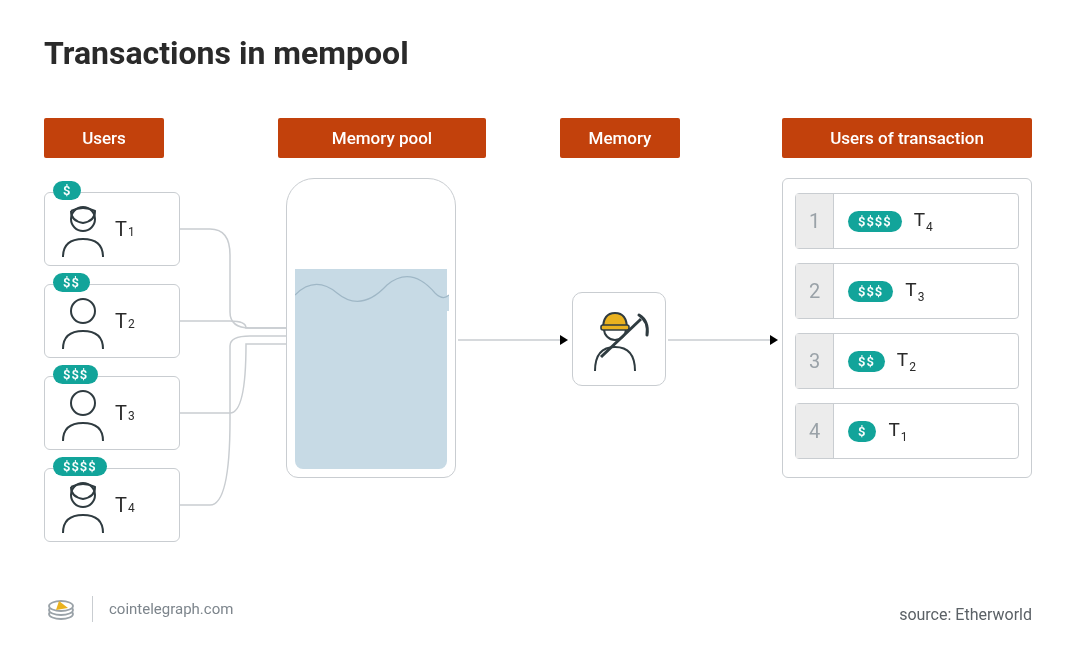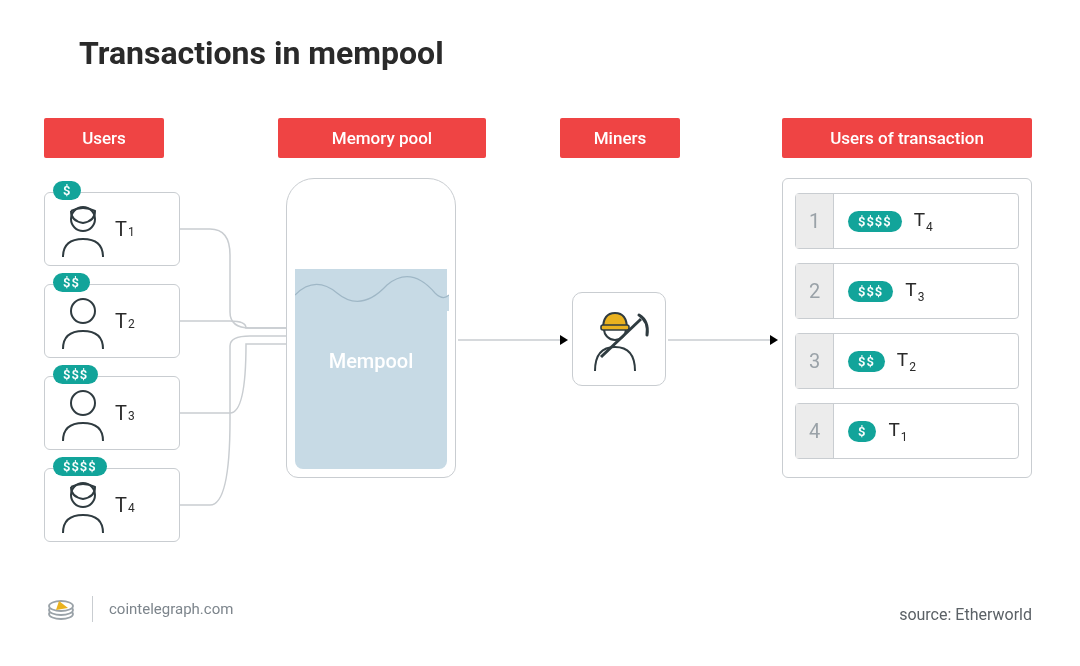--- a/index.html
+++ b/index.html
@@ -9,25 +9,24 @@
     width: 1080px;
     height: 666px;
     position: relative;
     color: #2a2a2a;
   }
   .title {
     position: absolute;
     left: 44px; top: 34px;
     font-size: 32px;
     font-weight: 700;
-    margin-left: 35px;
   }
   .col-label {
     position: absolute;
-    background: #ef4444;
+    background: #c2410c;
     color: #fff;
     padding: 10px 22px;
     border-radius: 2px;
     font-size: 17px;
     font-weight: 500;
     text-align: center;
   }
   
   .user-card {
     position: absolute;
@@ -153,21 +152,21 @@
   }
   svg.connectors path, svg.connectors line { stroke: #c9cdd1; stroke-width: 1.5; fill: none; }
 </style>
 </head>
 <body>
 
 <div class="title">Transactions in mempool</div>
 
 <div class="col-label" style="left:44px; top:118px; width:120px;">Users</div>
 <div class="col-label" style="left:278px; top:118px; width:208px;text-align:center;">Memory pool</div>
-<div class="col-label" style="left:560px; top:118px; width:120px;">Miners</div>
+<div class="col-label" style="left:560px; top:118px; width:120px;">Memory</div>
 <div class="col-label" style="left:782px; top:118px; width:250px;">Users of transaction</div>
 
 <svg class="connectors">
 
   <path d="M180 229 H210 Q230 229 230 255 V312 Q230 328 250 328 H286"></path>
   <path d="M180 321 H230 Q246 321 246 328 H286"></path>
   <path d="M180 413 H230 Q246 413 246 344 H286"></path>
   <path d="M180 505 H210 Q230 505 230 420 V346 Q230 336 250 336 H286"></path>
 
   <path d="M458 340 H566"></path>
@@ -214,21 +213,20 @@
   </svg>
   <span class="tx-label"><span>T</span><sub>4</sub></span>
 </div>
 
 <div class="mempool">
   <div class="water"></div>
   <svg class="wave" viewBox="0 0 154 40" preserveAspectRatio="none">
     <path d="M0 24 Q20 4 42 22 Q66 42 92 14 Q116 -6 140 22 Q148 30 154 24 V40 H0 Z" fill="#c7dae5"></path>
     <path d="M0 24 Q20 4 42 22 Q66 42 92 14 Q116 -6 140 22 Q148 30 154 24" fill="none" stroke="#9fb7c6" stroke-width="1.2"></path>
   </svg>
-  <div class="label-inside">Mempool</div>
 </div>
 
 <div class="miner-box">
   <svg width="76" height="76" viewBox="0 0 76 76">
     <circle cx="34" cy="28" r="11" fill="none" stroke="#2f3b40" stroke-width="2"></circle>
     <path d="M22 28 Q22 12 34 12 Q46 12 46 28 Z" fill="#eab21f" stroke="#2f3b40" stroke-width="2"></path>
     <rect x="20" y="24" width="28" height="5" rx="2" fill="#eab21f" stroke="#2f3b40" stroke-width="1.6"></rect>
     <path d="M14 70 Q14 46 34 46 Q54 46 54 70" fill="none" stroke="#2f3b40" stroke-width="2"></path>
     <line x1="20" y1="56" x2="60" y2="18" stroke="#2f3b40" stroke-width="3"></line>
     <path d="M58 14 Q68 20 66 34" fill="none" stroke="#2f3b40" stroke-width="3" stroke-linecap="round"></path>

